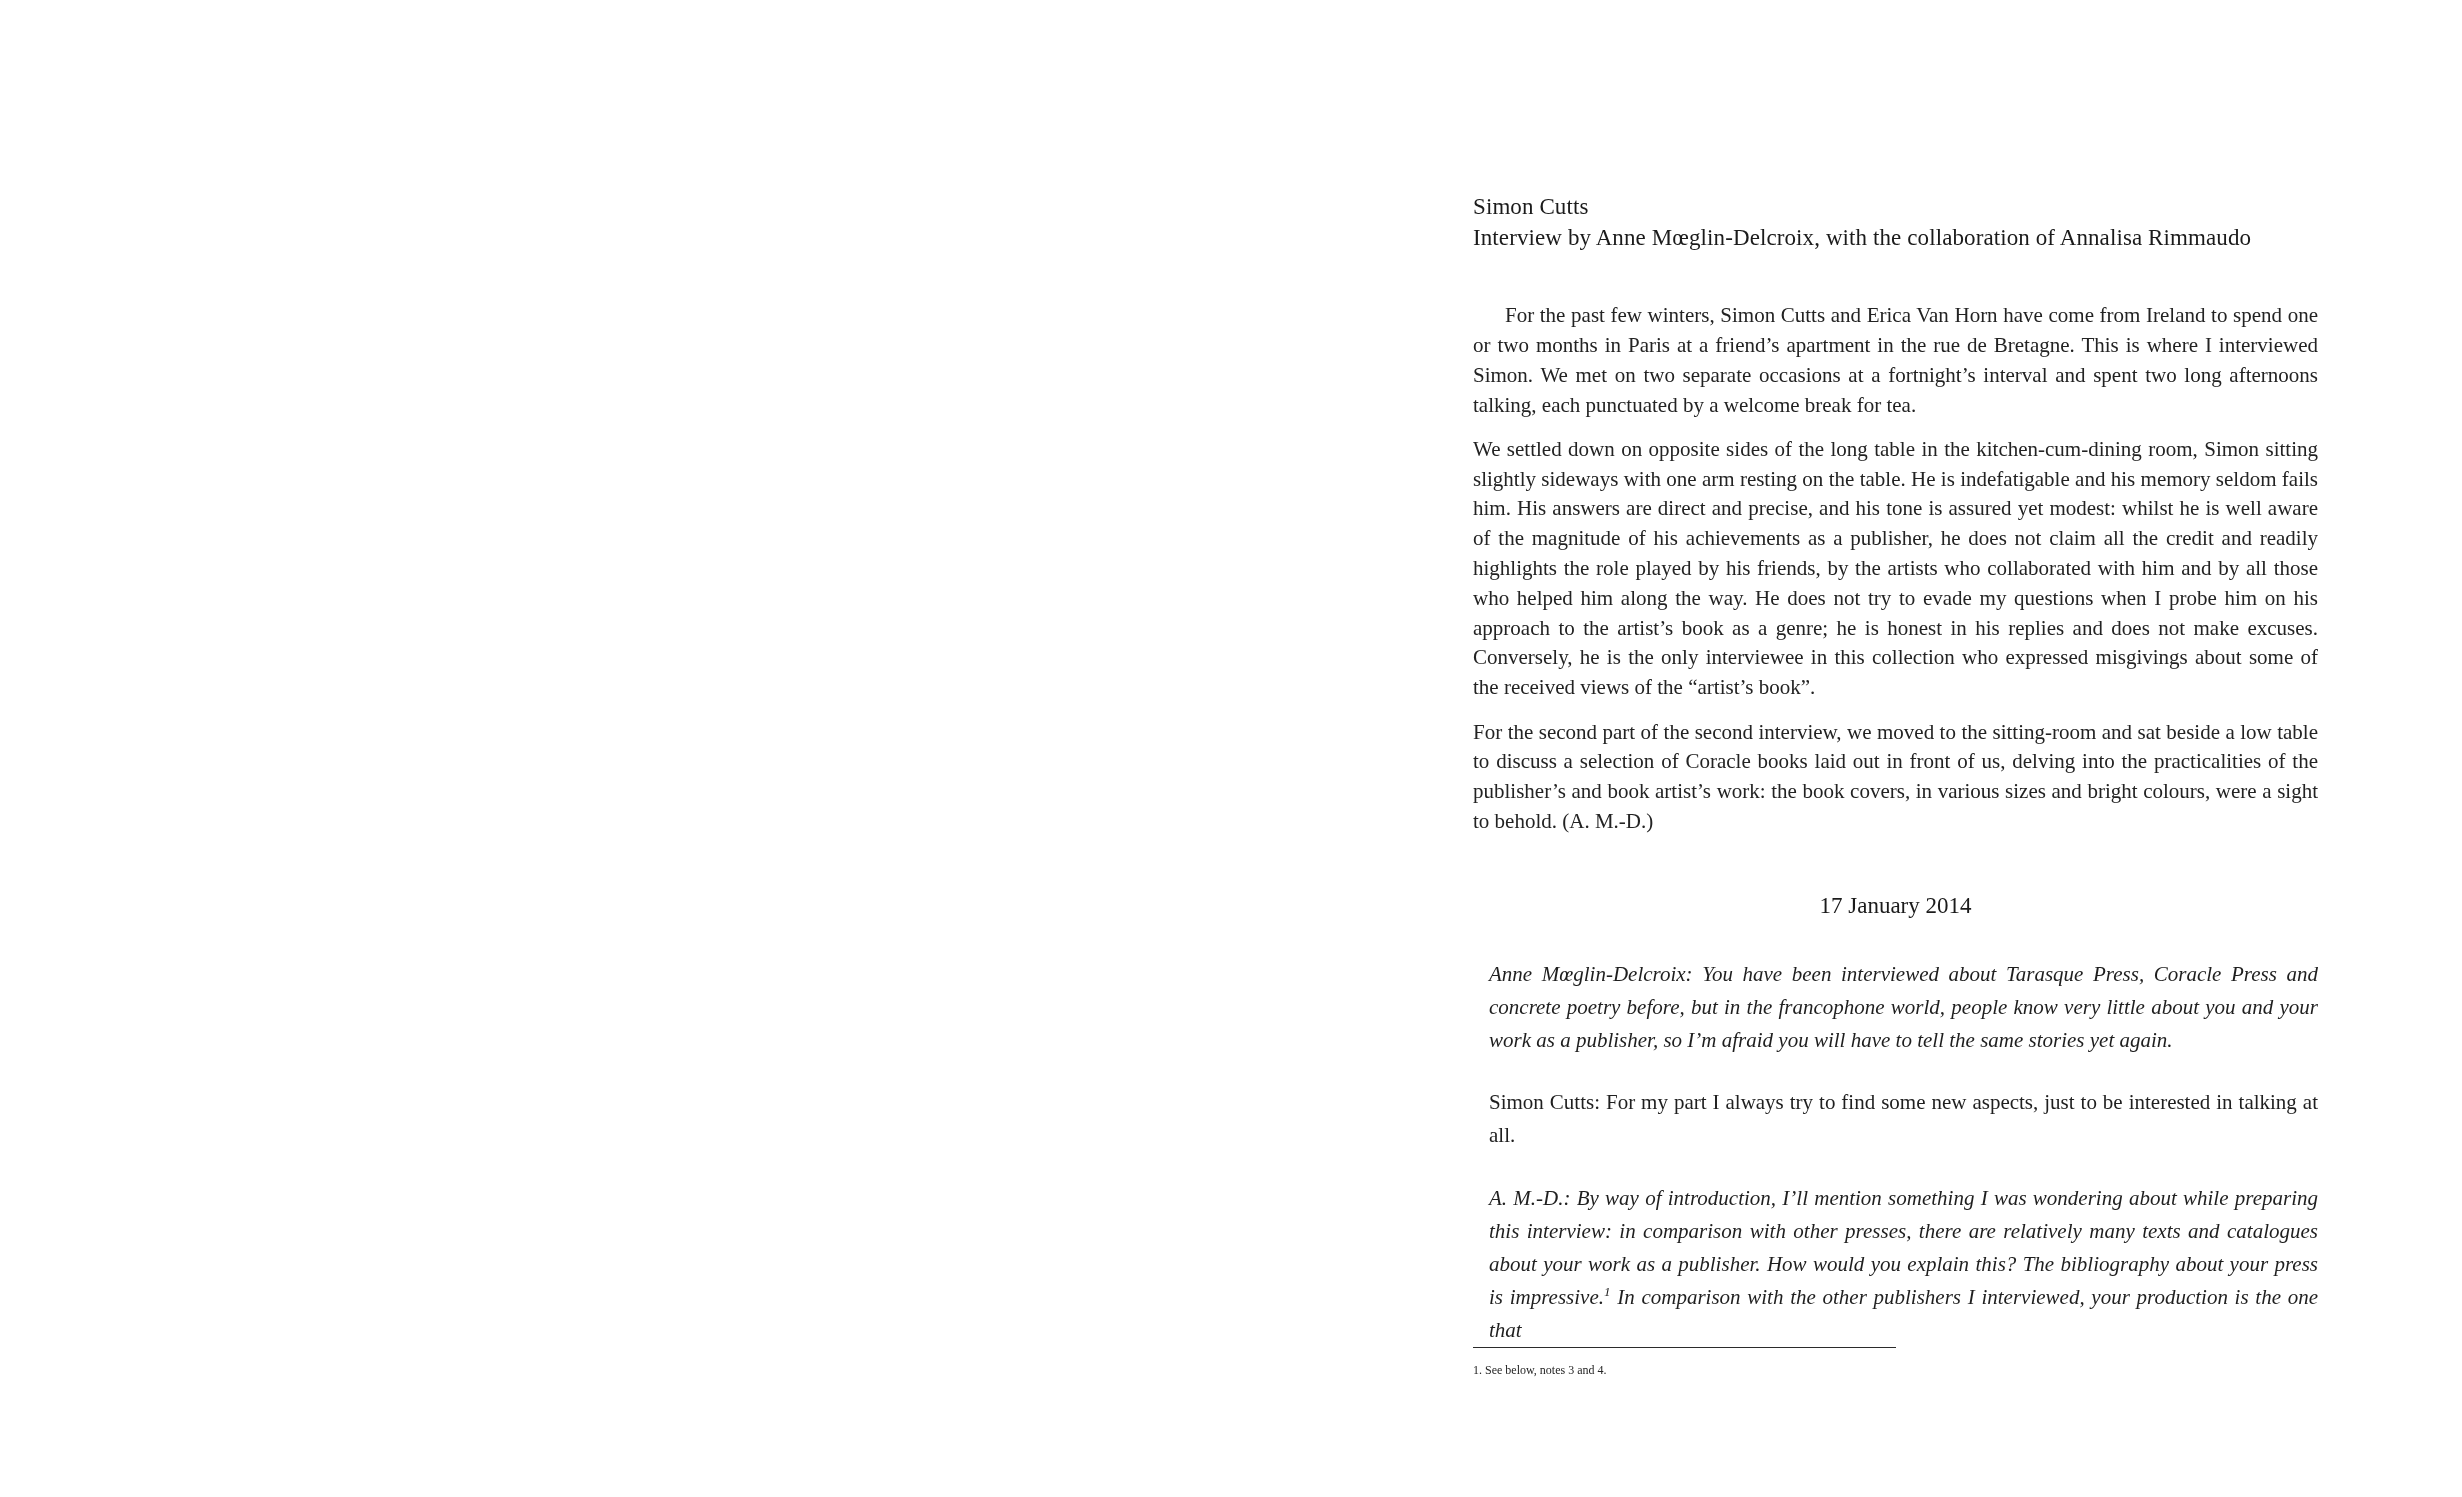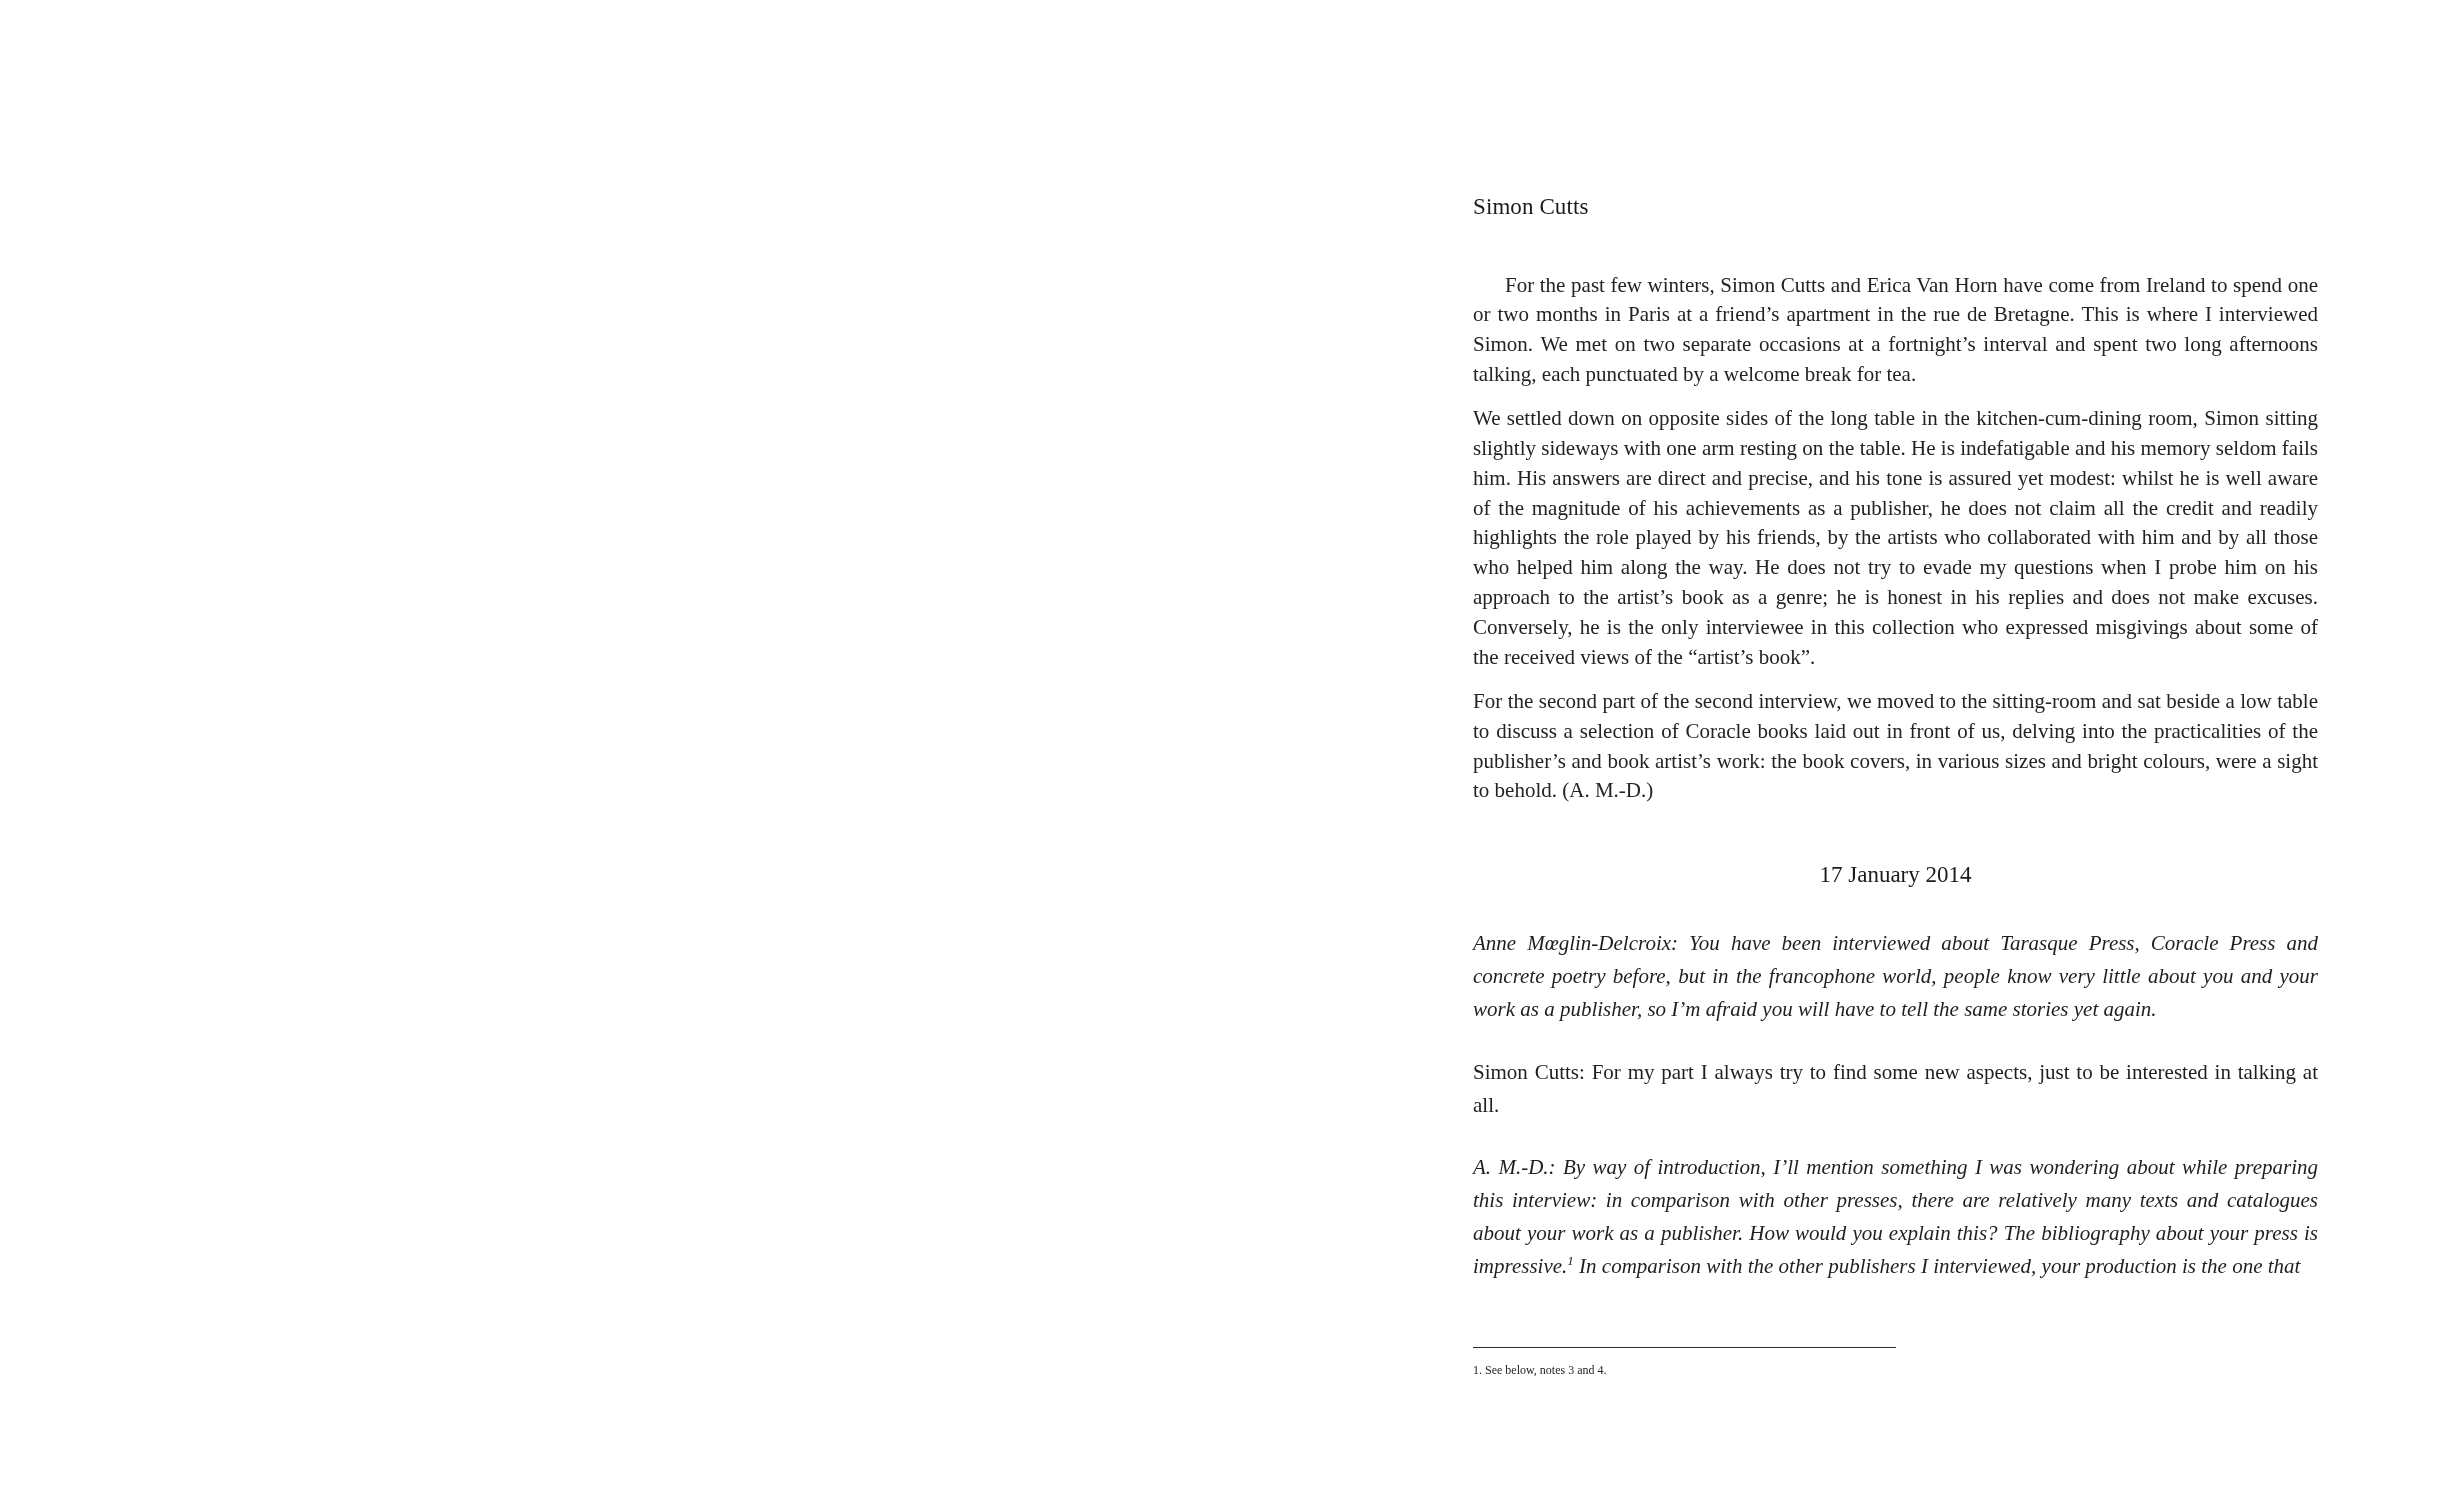--- a/index.html
+++ b/index.html
@@ -59,21 +59,21 @@
     text-align: center;
   }
   .qa {
     margin-top: 37px;
     font-size: 21px;
     line-height: 1.58;
     text-align: justify;
     color: #1f1f1f;
   }
   .qa p {
-    margin: 0 0 29px 0;
+    margin: 0 0 29px 16px;
   }
   .qa p.italic {
     font-style: italic;
   }
   .qa p.last {
     margin-bottom: 0;
   }
   sup {
     font-size: 0.62em;
     vertical-align: super;
@@ -99,20 +99,21 @@
 </style>
 </head>
 <body>
 
 <div class="page">
 
   <div class="text-column">
 
     <div class="heading-block">
       <div>Simon Cutts</div>
+      <div>Interview by Anne Mœglin-Delcroix, with the collaboration of Annalisa Rimmaudo</div>
     </div>
 
     <div class="intro">
       <p class="first">For the past few winters, Simon Cutts and Erica Van Horn have come from Ireland to spend one or two months in Paris at a friend’s apartment in the rue de Bretagne. This is where I interviewed Simon. We met on two separate occasions at a fortnight’s interval and spent two long afternoons talking, each punctuated by a welcome break for tea.</p>
       <p>We settled down on opposite sides of the long table in the kitchen-cum-dining room, Simon sitting slightly sideways with one arm resting on the table. He is indefatigable and his memory seldom fails him. His answers are direct and precise, and his tone is assured yet modest: whilst he is well aware of the magnitude of his achievements as a publisher, he does not claim all the credit and readily highlights the role played by his friends, by the artists who collaborated with him and by all those who helped him along the way. He does not try to evade my questions when I probe him on his approach to the artist’s book as a genre; he is honest in his replies and does not make excuses. Conversely, he is the only interviewee in this collection who expressed misgivings about some of the received views of the “artist’s book”.</p>
       <p>For the second part of the second interview, we moved to the sitting-room and sat beside a low table to discuss a selection of Coracle books laid out in front of us, delving into the practicalities of the publisher’s and book artist’s work: the book covers, in various sizes and bright colours, were a sight to behold. (A. M.-D.)</p>
     </div>
 
     <div class="date-line">17 January 2014</div>
 

